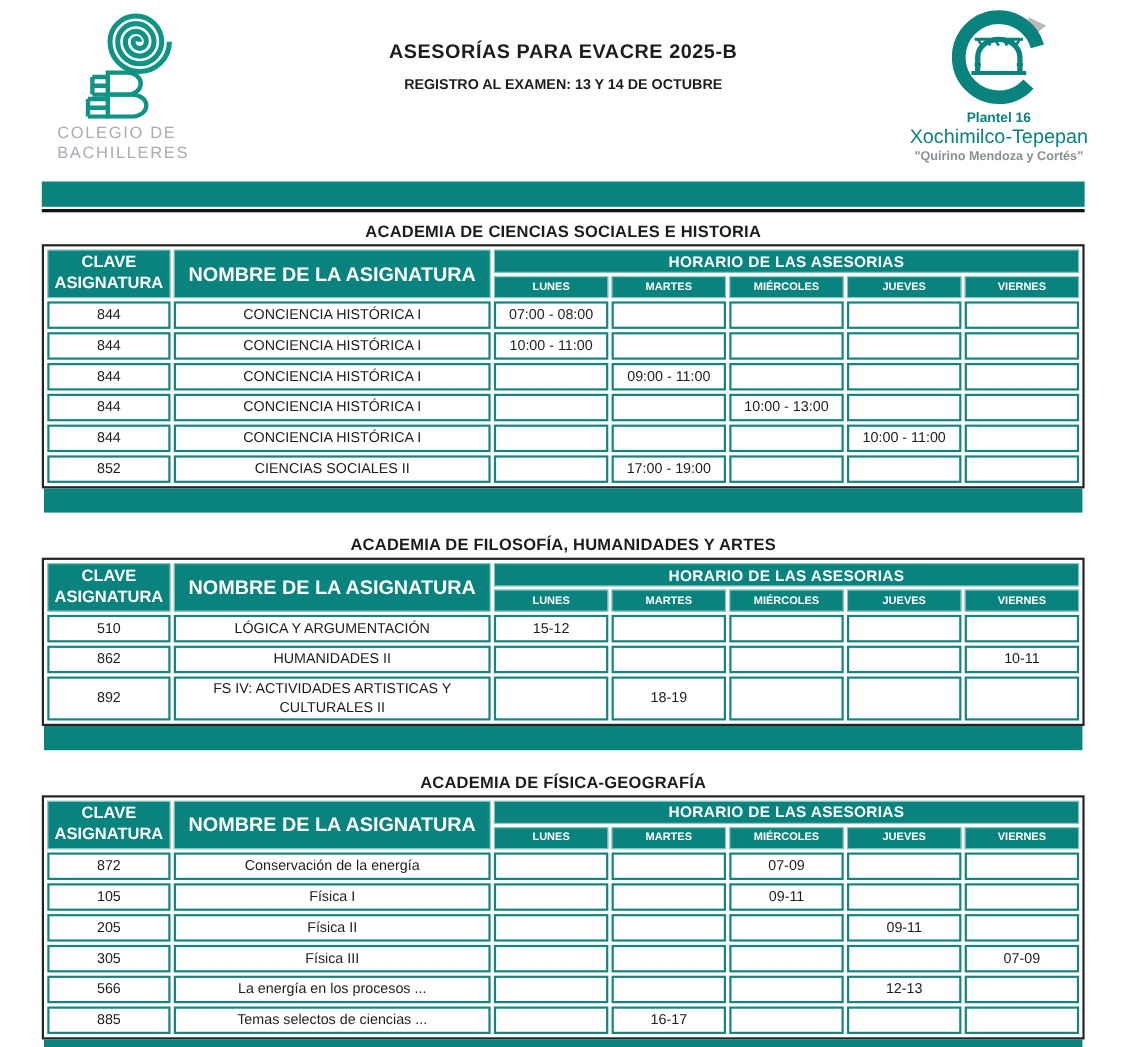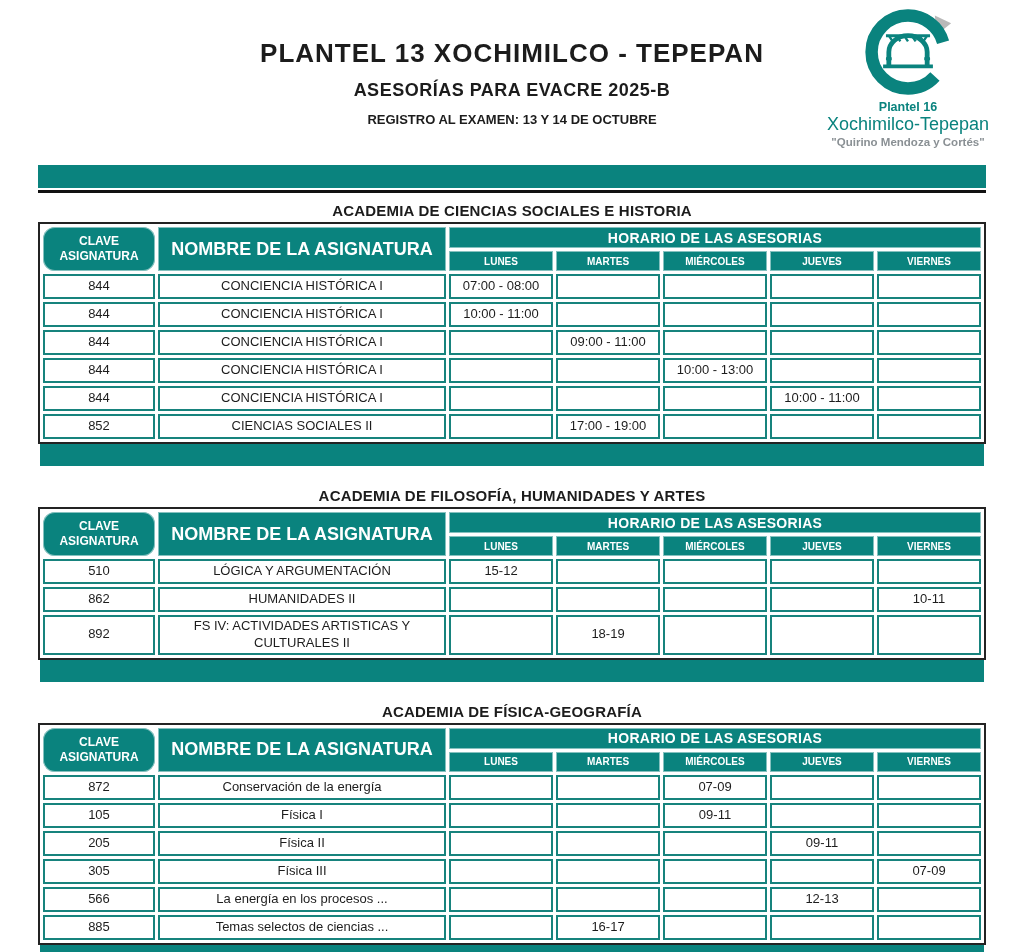--- a/index.html
+++ b/index.html
@@ -31,42 +31,58 @@
   
   .section-title { text-align:center; font-size:15px; font-weight:bold; margin-top:9px; letter-spacing:0.2px; }
   table.sched {
     width:948px; margin:3px auto 0; border:2px solid #232323;
     border-collapse:separate; border-spacing:3px; background:#ffffff; table-layout:fixed;
   }
   table.sched th {
     background:var(--teal); color:#ffffff; font-weight:bold; text-align:center;
     box-shadow: inset 0 0 0 1px rgba(255,255,255,0.5);
   }
-  th.h-clave { width:112px; font-size:12px; line-height:1.25;border-radius:12px; }
+  th.h-clave { width:112px; font-size:15px; line-height:1.25; }
   th.h-nombre { width:288px; font-size:18px; }
   th.h-horario { height:21px; font-size:14px; letter-spacing:0.3px; }
   th.h-day { height:20px; font-size:10px; }
   table.sched td {
     background:#ffffff; border:2px solid #17837d; height:25px;
     text-align:center; font-size:13px; color:#1d1d1d; padding:1px 3px; line-height:1.3;
   }
   .table-bar { width:944px; margin:0 auto; height:22px; background:var(--teal); }
   .sec-gap { height:12px; }
   .last .table-bar { height:40px; }
 </style>
 </head>
 <body>
 
 <div class="page" style="--teal:#0A837E;">
 
   <div class="hdr">
 
+    <div class="logo-left">
+      <svg width="110" height="100" viewBox="0 0 110 100">
+        <g fill="none" stroke="#0E9384" stroke-width="4.6">
+          <path d="M96 30 A 27 27 0 1 1 42 30 A 23.5 23.5 0 1 1 89 30 A 20 20 0 1 1 49 30 A 16.5 16.5 0 1 1 82 30 A 13 13 0 1 1 56 30 A 9.5 9.5 0 1 1 75 30 A 6 6 0 1 1 63 30 A 3 3 0 1 1 69 30"></path>
+        </g>
+        <g fill="none" stroke="#0E9384" stroke-width="4">
+          <path d="M40 58 H58 A12 10 0 0 1 58 78 H40 Z"></path>
+          <path d="M40 78 H62 A13 10 0 0 1 62 98 H40 Z"></path>
+          <path d="M26 62 H40 M26 70 H40 M26 62 V78 M26 70 V78 M26 78 H40"></path>
+          <path d="M22 82 H40 M22 90 H40 M22 82 V98 M22 90 V98 M22 98 H40"></path>
+        </g>
+      </svg>
+      <div class="cap">
+        <div>COLEGIO DE</div>
+        <div>BACHILLERES</div>
+      </div>
+    </div>
 
     <div class="titles">
-      <div class="t2">PLANTEL 13 XOCHIMILCO - TEPEPAN</div>
       <div class="t3">ASESORÍAS PARA EVACRE 2025-B</div>
       <div class="t4">REGISTRO AL EXAMEN: 13 Y 14 DE OCTUBRE</div>
     </div>
 
     <div class="logo-right">
       <svg width="96" height="92" viewBox="0 0 100 96">
 
         <circle cx="50" cy="48" r="40" fill="none" stroke="#b9b9b9" stroke-width="8" stroke-dasharray="70 181" stroke-dashoffset="-150"></circle>
         <polygon points="78,10 95,18 80,30" fill="#b9b9b9"></polygon>
 

